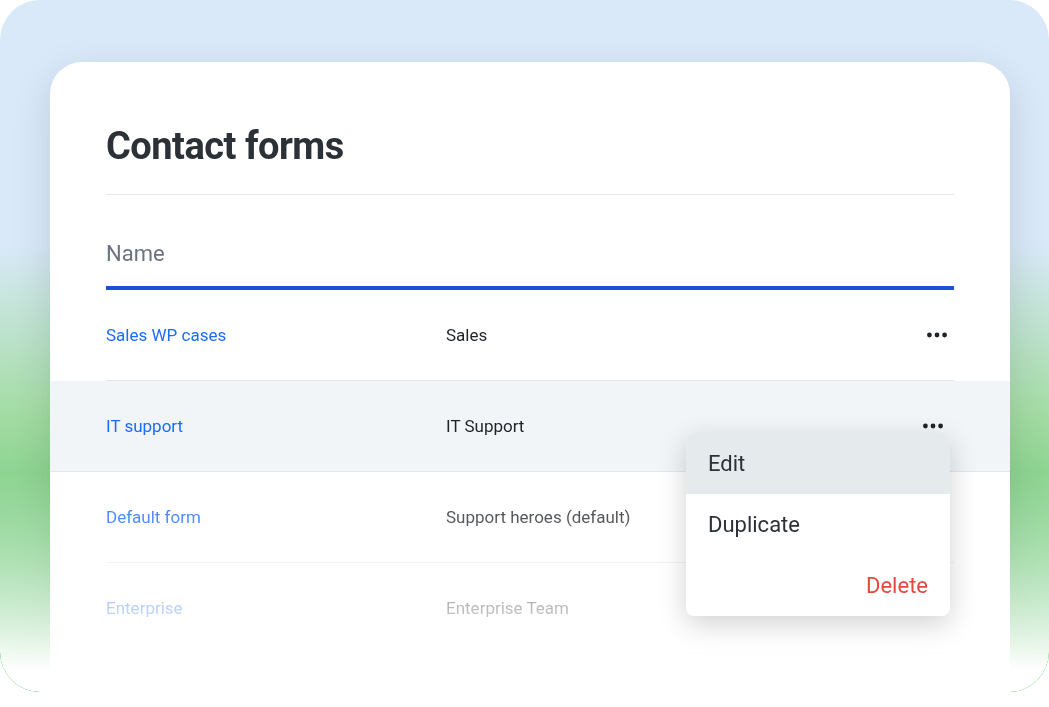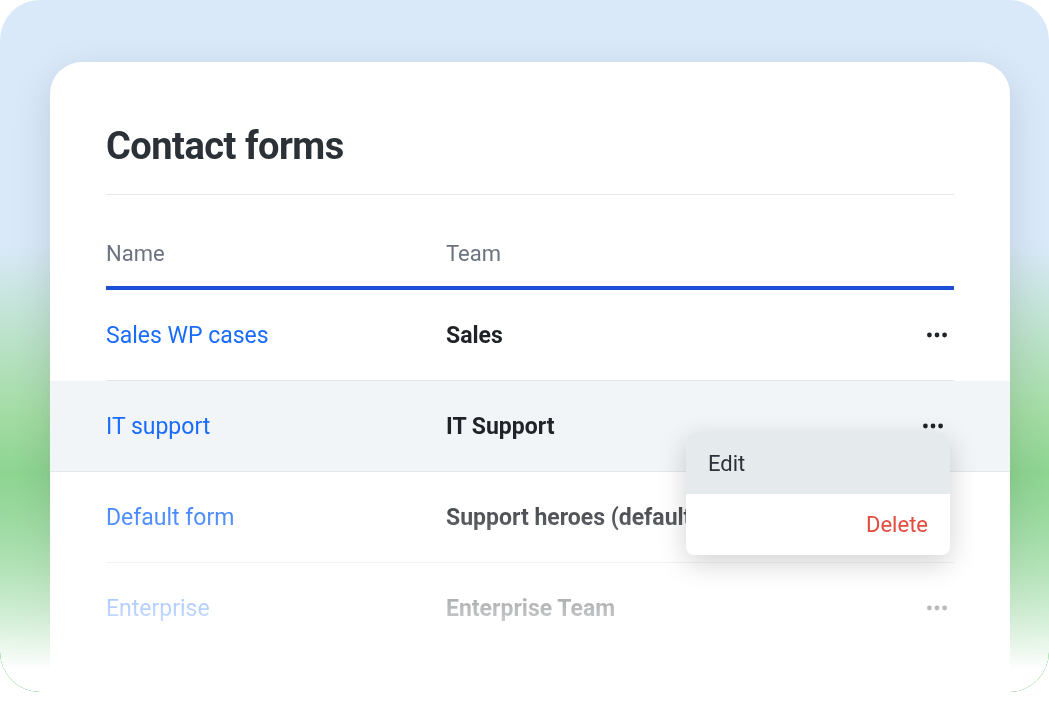--- a/index.html
+++ b/index.html
@@ -93,30 +93,30 @@
       position: relative;
     }
     .row.highlighted {
       background: #f1f5f8;
       margin-left: -56px;
       margin-right: -56px;
       padding-left: 56px;
       padding-right: 60px;
     }
     .form-link {
-      font-size: 23px;
+      font-size: 17px;
       color: #1a6cff;
       font-weight: 400;
       text-decoration: none;
       cursor: pointer;
     }
     .team-text {
-      font-size: 23px;
+      font-size: 17px;
       color: #1f2328;
-      font-weight: 700;
+      font-weight: 400;
       white-space: nowrap;
       overflow: hidden;
     }
     .more-button {
       background: none;
       border: none;
       cursor: pointer;
       padding: 4px;
       display: flex;
       align-items: center;
@@ -159,23 +159,20 @@
 
   <div class="card">
     <h1 class="page-title">Contact forms</h1>
     <hr class="title-divider">
 
     <div class="table">
       <div class="table-header">
         <div class="col-name">
           <span class="header-label">Name</span>
         </div>
-        <div class="col-team">
-          <span class="header-label">Team</span>
-        </div>
         <div class="col-actions"></div>
       </div>
 
       <div class="row">
         <div class="col-name">
           <a class="form-link">Sales WP cases</a>
         </div>
         <div class="col-team">
           <span class="team-text">Sales</span>
         </div>
@@ -202,20 +199,21 @@
             <svg viewBox="0 0 24 24" fill="currentColor">
               <circle cx="5" cy="12" r="2.2"></circle>
                 <circle cx="12" cy="12" r="2.2"></circle>
                 <circle cx="19" cy="12" r="2.2"></circle>
             </svg>
           </button>
         </div>
 
         <div class="context-menu">
           <div class="menu-item hover">Edit</div>
+          <div class="menu-item">Duplicate</div>
           <div class="menu-item danger">Delete</div>
         </div>
       </div>
 
       <div class="row">
         <div class="col-name">
           <a class="form-link">Default  form</a>
         </div>
         <div class="col-team">
           <span class="team-text">Support heroes (default)</span>

